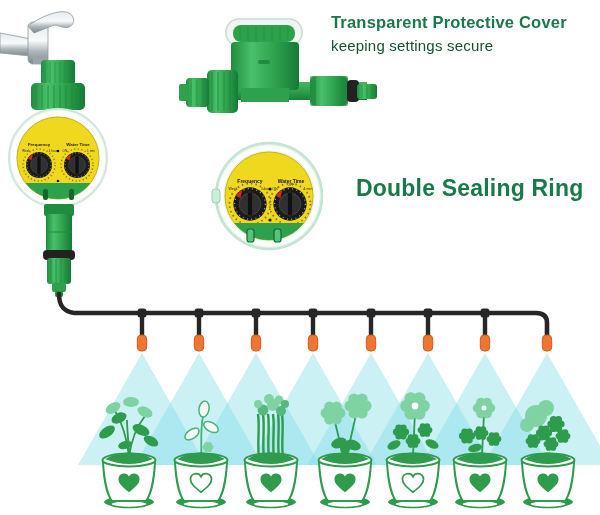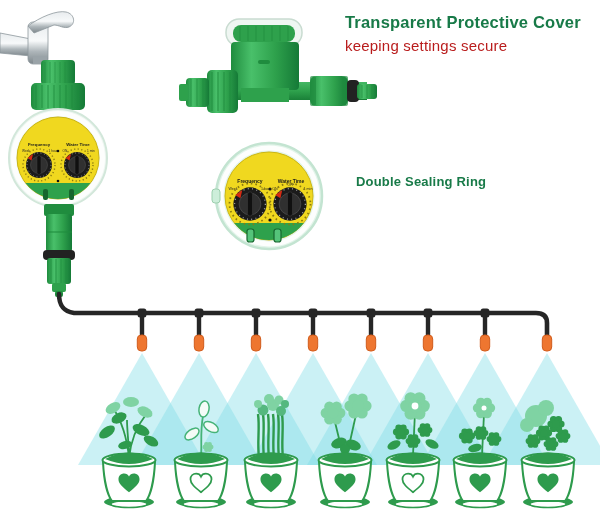--- a/index.html
+++ b/index.html
@@ -1,22 +1,22 @@
 <!DOCTYPE html>
 <html><head>
 <meta charset="utf-8">
 <style>
   html,body{margin:0;padding:0;background:#fff;}
   #stage{position:relative;width:600px;height:515px;background:#ffffff;overflow:hidden;
          font-family:"Liberation Sans",sans-serif;}
   #scene{position:absolute;left:0;top:0;}
   .note{position:absolute;}
   .note-title{font-weight:700;font-size:16.5px;line-height:1.15;color:#187a48;letter-spacing:.2px;}
-  .note-title.big{font-size:13px;}
-  .note-sub{font-weight:400;font-size:15px;color:#b91c1c;margin-top:5px;letter-spacing:.2px;}
+  .note-title.big{font-size:23px;}
+  .note-sub{font-weight:400;font-size:15px;color:#14532d;margin-top:5px;letter-spacing:.2px;}
   .dial-lbl{font-family:"Liberation Sans",sans-serif;font-weight:700;fill:#1c1c1c;}
   .dial-sub{font-family:"Liberation Sans",sans-serif;fill:#2b2b2b;}
 </style>
 </head>
 <body>
 
 <div id="stage">
 
 <svg id="scene" width="600" height="515" viewBox="0 0 600 515">
   <defs>
@@ -408,21 +408,21 @@
         <rect x="425.8" y="313" width="4.4" height="23" fill="#262626"></rect>
         <rect x="423.6" y="308.5" width="8.8" height="9" rx="2.5" fill="#262626"></rect>
         <rect x="423.3" y="335" width="9.4" height="16" rx="4" fill="#ee7630" stroke="#d15c1c" stroke-width="1"></rect>
         <rect x="482.8" y="313" width="4.4" height="23" fill="#262626"></rect>
         <rect x="480.6" y="308.5" width="8.8" height="9" rx="2.5" fill="#262626"></rect>
         <rect x="480.3" y="335" width="9.4" height="16" rx="4" fill="#ee7630" stroke="#d15c1c" stroke-width="1"></rect>
         <rect x="542.3" y="335" width="9.4" height="16" rx="4" fill="#ee7630" stroke="#d15c1c" stroke-width="1"></rect>
       </g>
 </svg>
 
-<div class="note" style="left:345px;top:13px">
+<div class="note" style="left:331px;top:13px">
   <div class="note-title">Transparent Protective Cover</div>
   <div class="note-sub">keeping settings secure</div>
 </div>
 <div class="note" style="left:356px;top:175px">
   <div class="note-title big">Double Sealing Ring</div>
 </div>
 
 </div>
 
 </body></html>

